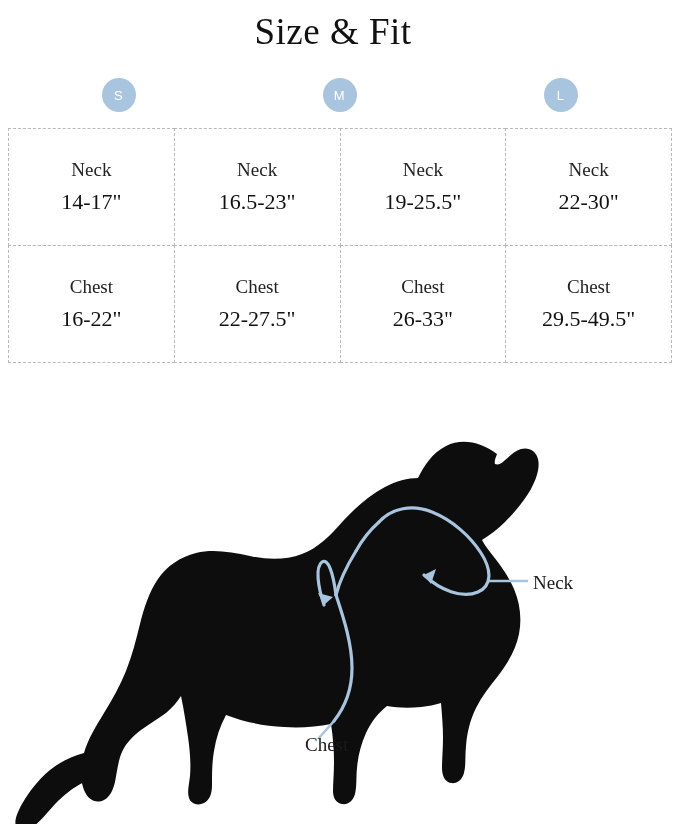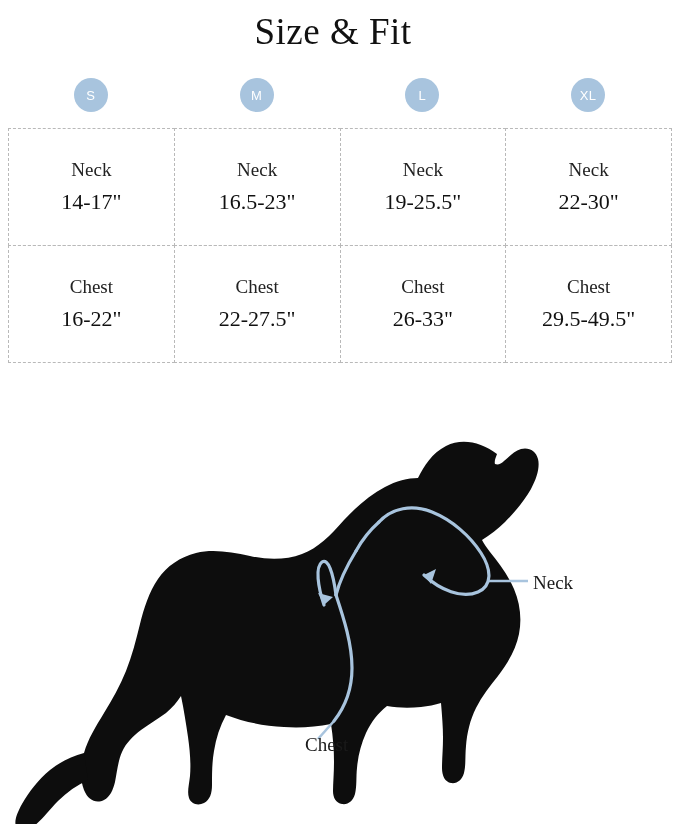--- a/index.html
+++ b/index.html
@@ -121,23 +121,20 @@
 
   <div class="badge-row">
     <div class="badge-cell">
       <div class="badge">S</div>
     </div>
     <div class="badge-cell">
       <div class="badge">M</div>
     </div>
     <div class="badge-cell">
       <div class="badge">L</div>
-    </div>
-    <div class="badge-cell">
-      <div class="badge">XL</div>
     </div>
   </div>
 
   <div class="table">
 
     <div class="trow">
       <div class="tcell">
         <div class="label">Neck</div>
         <div class="value">14-17"</div>
       </div>

